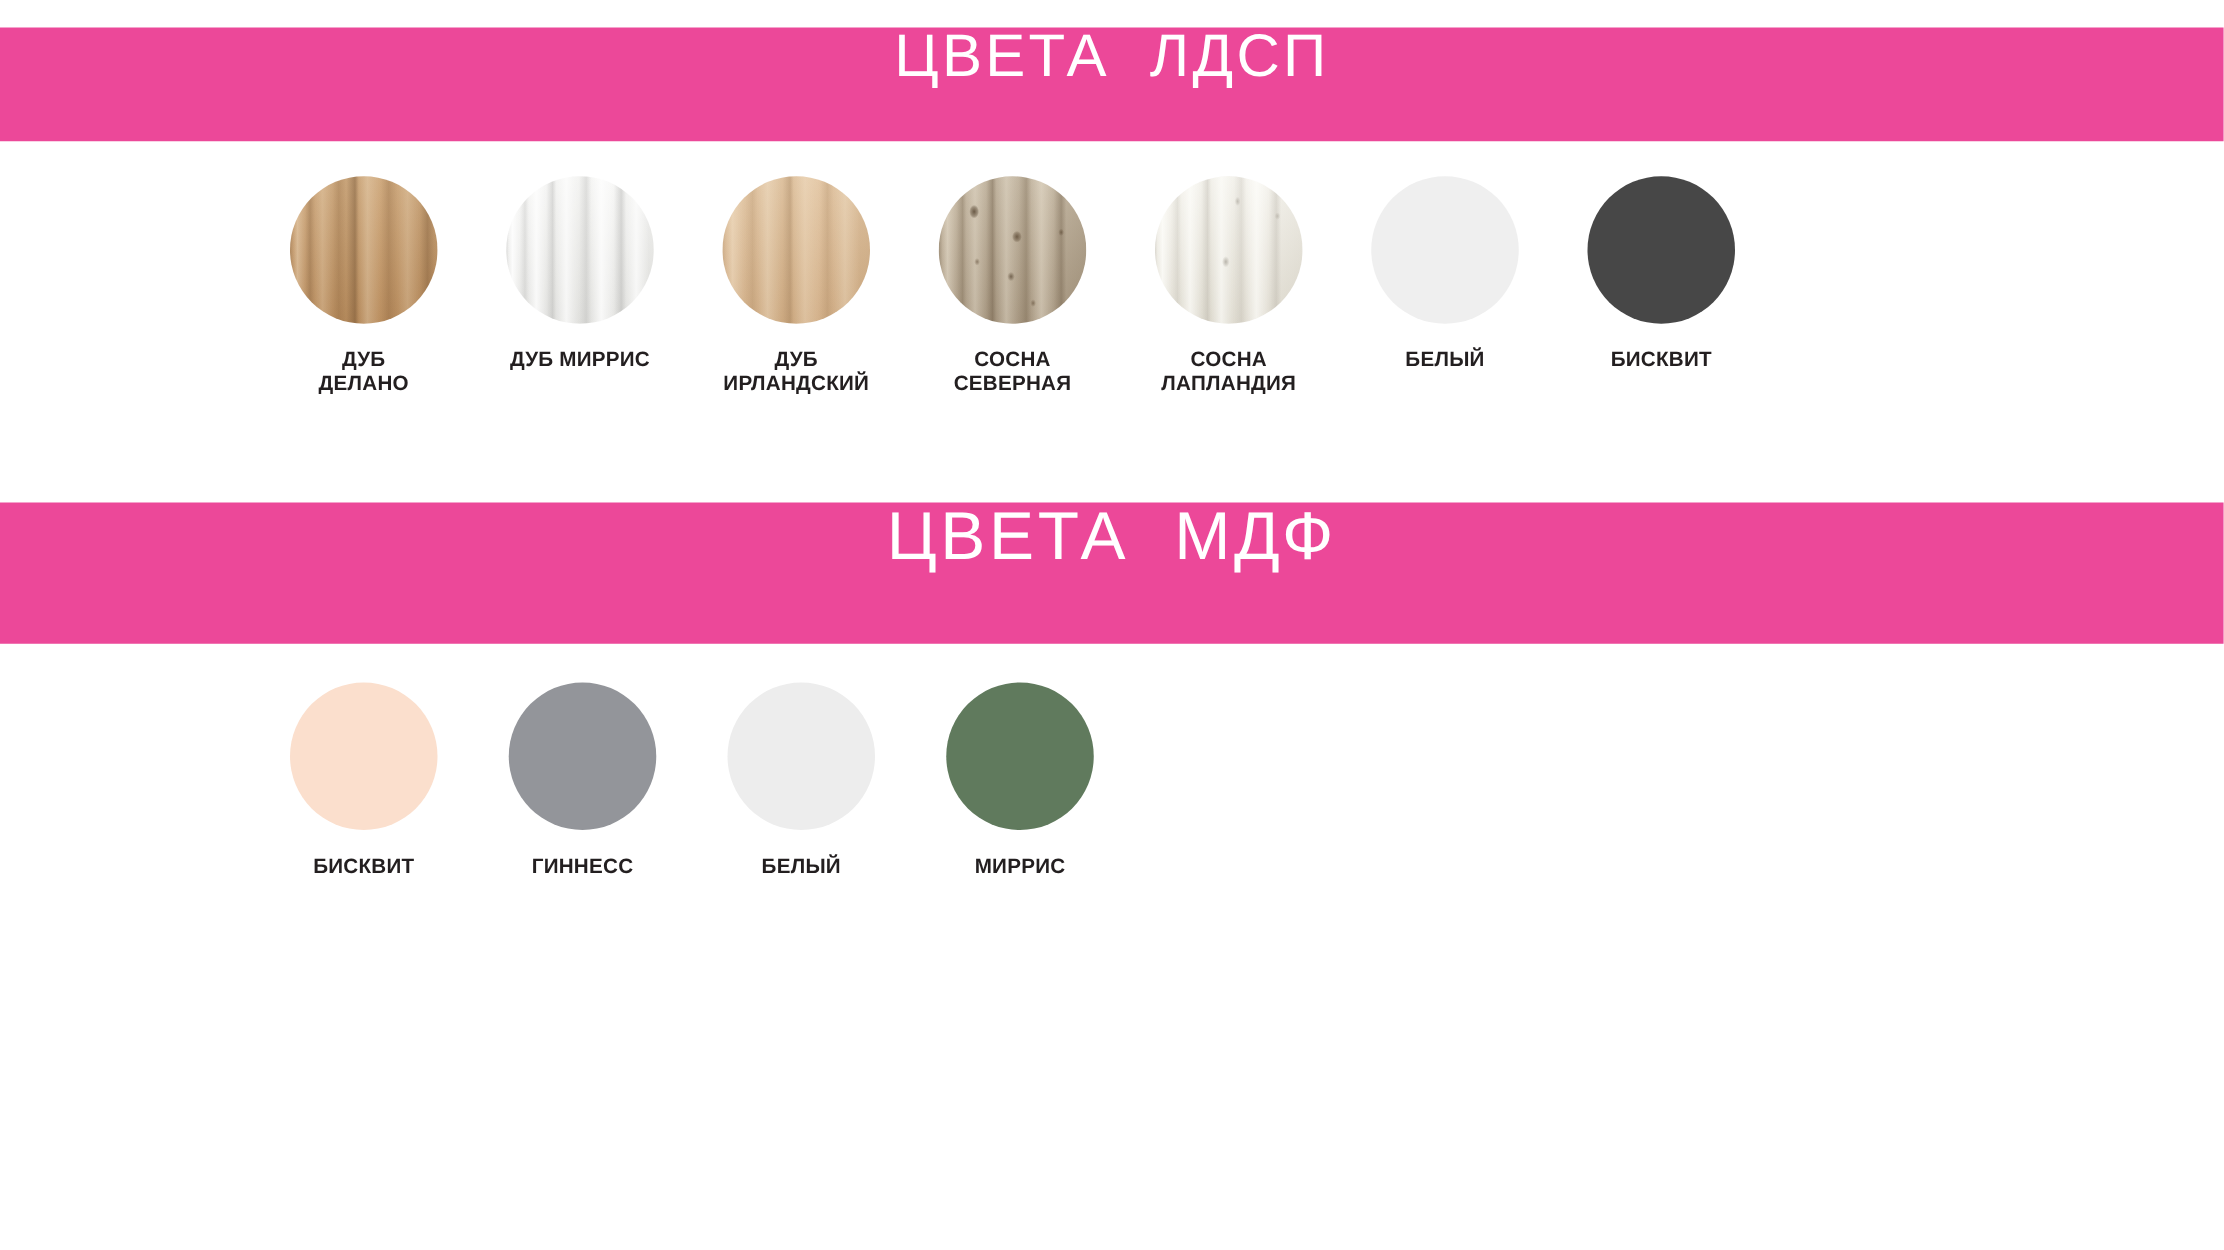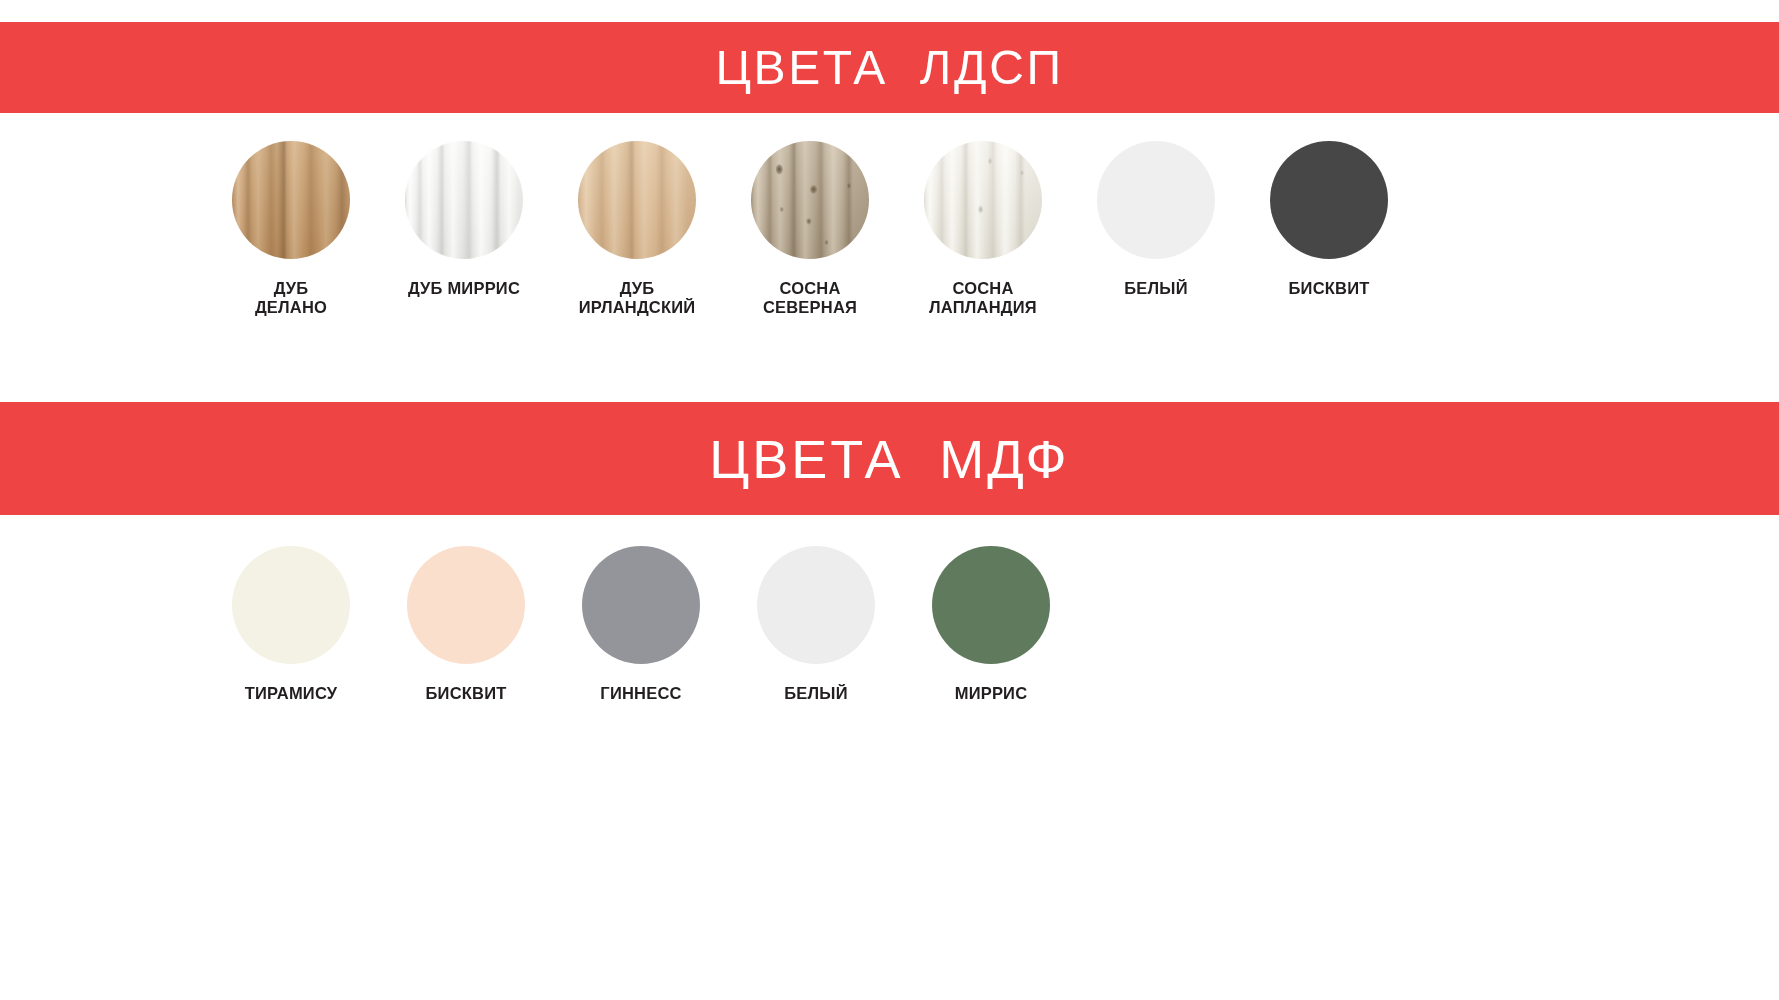--- a/index.html
+++ b/index.html
@@ -7,23 +7,23 @@
     width:1779px;height:1000px;
     background:#ffffff;
     font-family:"Liberation Sans","DejaVu Sans",sans-serif;
     overflow:hidden;
     position:relative;
   }
 
   
   .band{
     width:100%;
-    background:#ef4444;
+    background:#ec4899;
     display:flex;
-    align-items:center;
+    align-items:flex-start;
     justify-content:center;
     box-sizing:border-box;
   }
   .band-title{
     color:#ffffff;
     font-weight:400;
     letter-spacing:.055em;
     white-space:pre;
     line-height:1;
   }
@@ -203,24 +203,20 @@
       <div class="swatch-label">БИСКВИТ</div>
     </div>
   </div>
 
 <div class="band" id="band-mdf">
   <div class="band-title">ЦВЕТА  МДФ</div>
 </div>
 
 <div class="swatch-row" id="row-mdf">
     <div class="swatch">
-      <div class="swatch-disc tex-solid" style="background: rgb(244, 242, 228);"></div>
-      <div class="swatch-label">ТИРАМИСУ</div>
-    </div>
-    <div class="swatch">
       <div class="swatch-disc tex-solid" style="background: rgb(251, 223, 205);"></div>
       <div class="swatch-label">БИСКВИТ</div>
     </div>
     <div class="swatch">
       <div class="swatch-disc tex-solid" style="background: rgb(147, 149, 154);"></div>
       <div class="swatch-label">ГИННЕСС</div>
     </div>
     <div class="swatch">
       <div class="swatch-disc tex-solid" style="background: rgb(237, 237, 237);"></div>
       <div class="swatch-label">БЕЛЫЙ</div>

